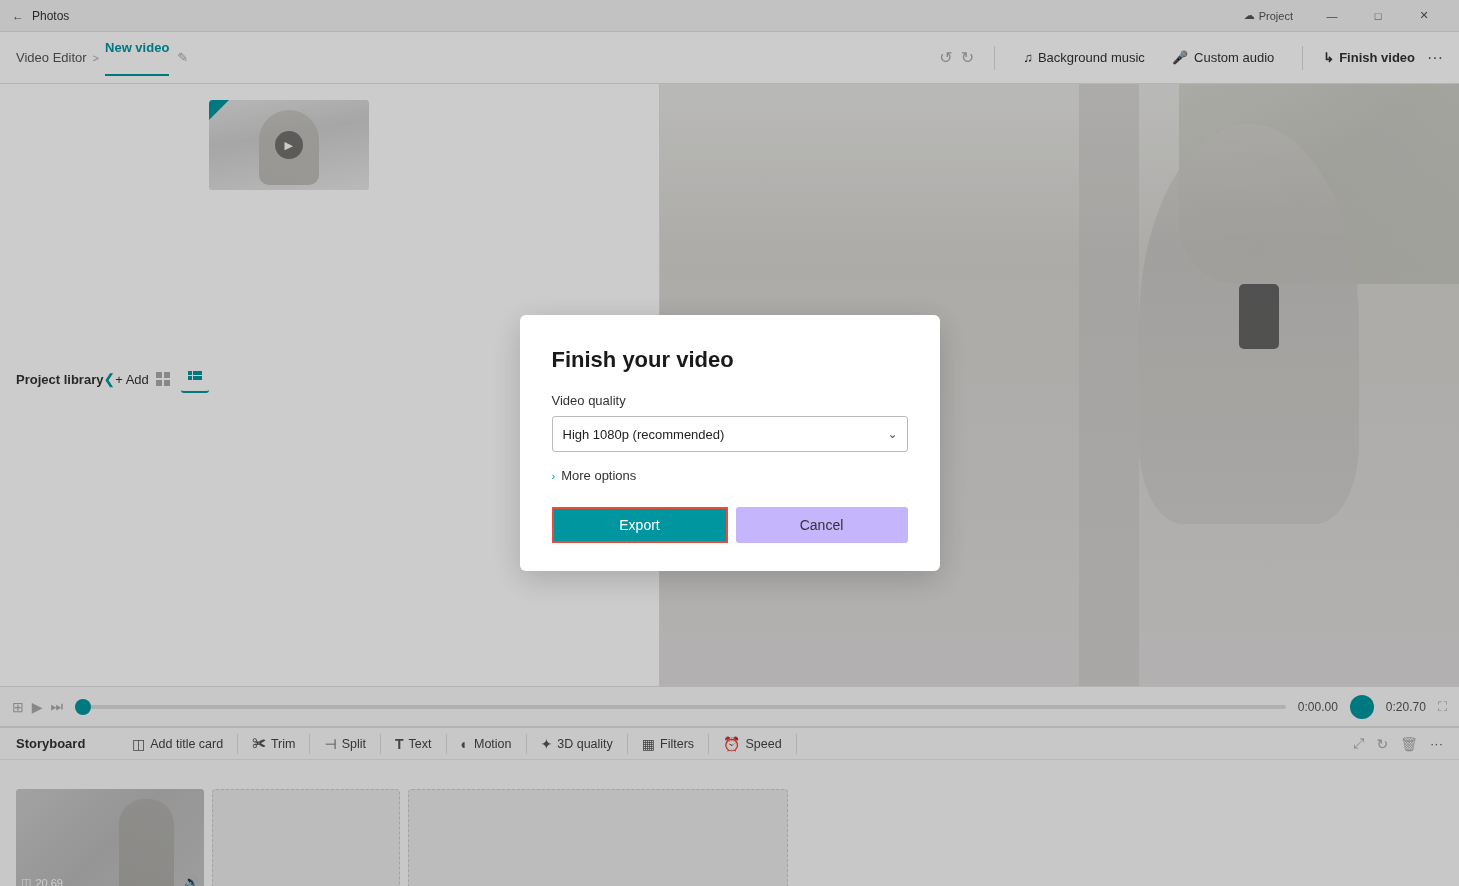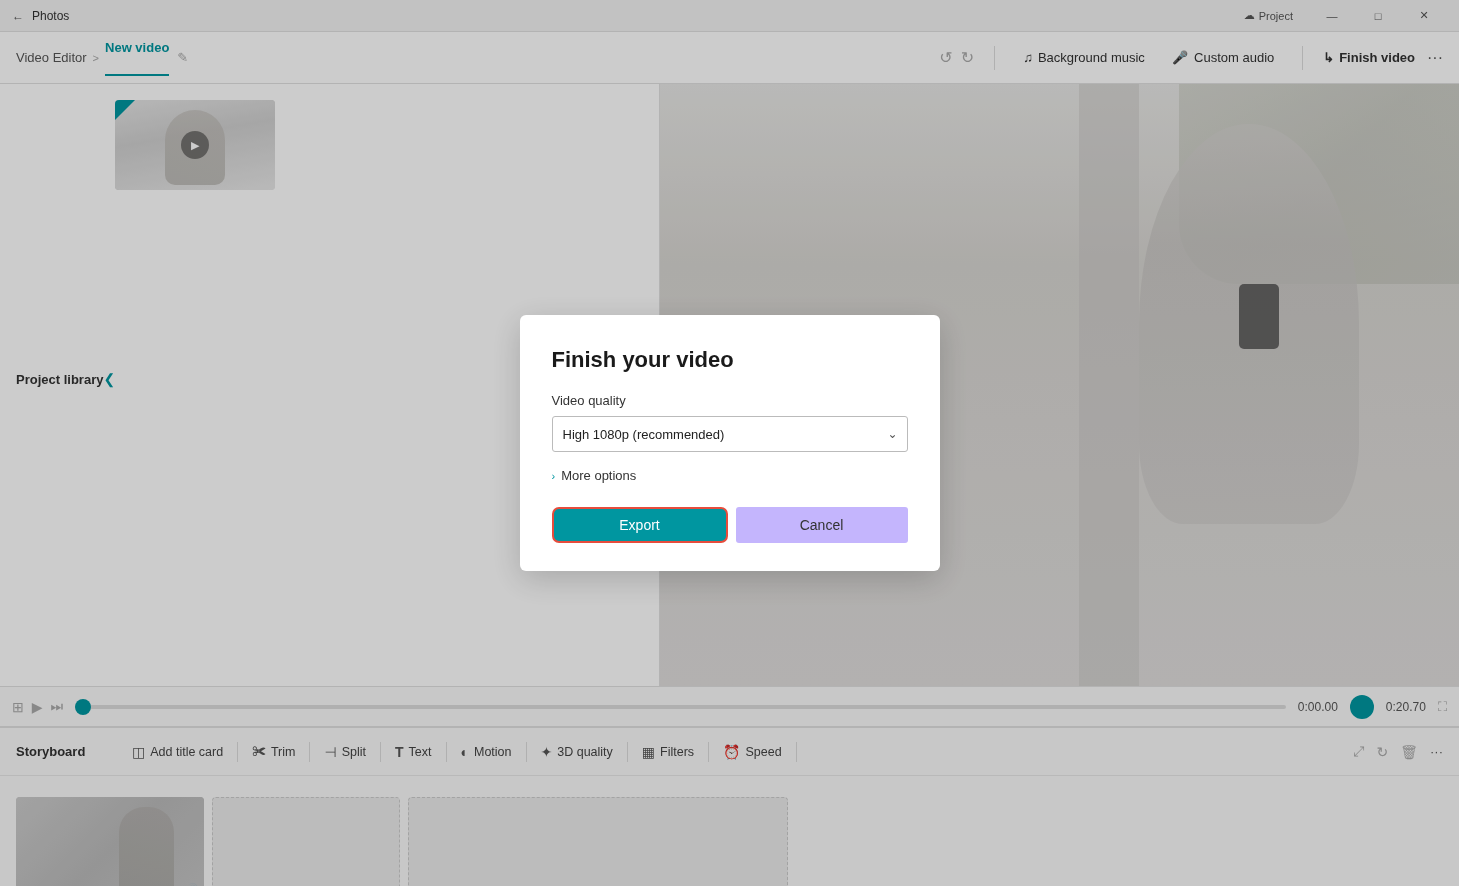--- a/index.html
+++ b/index.html
@@ -282,21 +282,21 @@
 
     
     .storyboard {
       height: 200px;
       background: #fafafa;
       border-top: 2px solid #e0e0e0;
       display: flex;
       flex-direction: column;
     }
     .storyboard-header {
-      height: 48px;
+      height: 32px;
       display: flex;
       align-items: center;
       padding: 0 16px;
       gap: 0;
       border-bottom: 1px solid #e8e8e8;
     }
     .storyboard-title {
       font-size: 13px;
       font-weight: 600;
       color: #333;
@@ -440,21 +440,21 @@
     .modal-buttons {
       display: flex;
       gap: 8px;
     }
     .export-btn {
       flex: 1;
       height: 36px;
       background: #0096a0;
       color: white;
       border: 2px solid #e74c3c;
-      border-radius: 7px;
+      border-radius: 0;
       font-size: 14px;
       cursor: pointer;
       display: flex;
       align-items: center;
       justify-content: center;
       font-weight: 500;
     }
     .cancel-btn {
       flex: 1;
       height: 36px;
@@ -521,20 +521,43 @@
     <span class="toolbar-more">···</span>
   </div>
 </div>
 
 <div class="main-layout">
 
   <div class="sidebar">
     <div class="sidebar-header">
       <span class="sidebar-title">Project library</span>
       <span class="sidebar-collapse">❮</span>
+    </div>
+    <div class="sidebar-toolbar">
+      <div class="add-btn">
+        <span>+ Add</span>
+      </div>
+      <div class="view-btns">
+        <div class="view-btn">
+          <svg width="16" height="16" viewBox="0 0 16 16" fill="currentColor">
+            <rect x="1" y="1" width="6" height="6"></rect>
+              <rect x="9" y="1" width="6" height="6"></rect>
+              <rect x="1" y="9" width="6" height="6"></rect>
+              <rect x="9" y="9" width="6" height="6"></rect>
+          </svg>
+        </div>
+        <div class="view-btn active">
+          <svg width="16" height="16" viewBox="0 0 16 16" fill="currentColor">
+            <rect x="1" y="1" width="4" height="4"></rect>
+              <rect x="6" y="1" width="9" height="4"></rect>
+              <rect x="1" y="6" width="4" height="4"></rect>
+              <rect x="6" y="6" width="9" height="4"></rect>
+          </svg>
+        </div>
+      </div>
     </div>
     <div class="library-content">
       <div class="media-thumb">
         <div class="media-thumb-inner">
 
           <div style="position:absolute;inset:0;background:linear-gradient(170deg,#e5e5e5 0%,#d0d0d0 40%,#e8e8e8 100%);"></div>
           <div style="position:absolute;top:10px;left:50%;transform:translateX(-50%);width:60px;height:75px;background:linear-gradient(180deg,#c0bdb8 0%,#b0ada8 100%);border-radius:30px 30px 10px 10px;opacity:0.7;"></div>
         </div>
         <div class="corner-accent"></div>
         <div class="play-icon" style="position:absolute;top:50%;left:50%;transform:translate(-50%,-50%);">▶</div>

